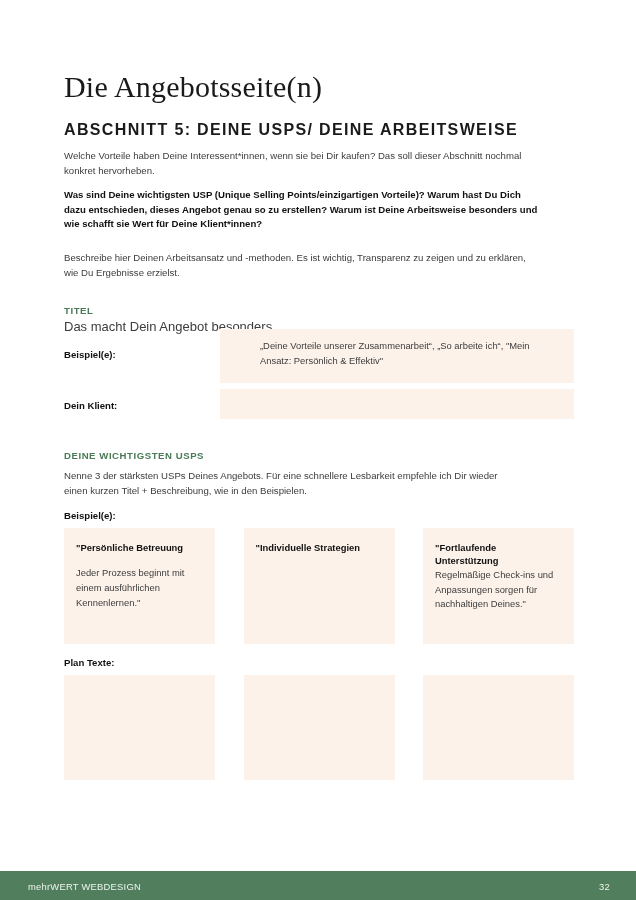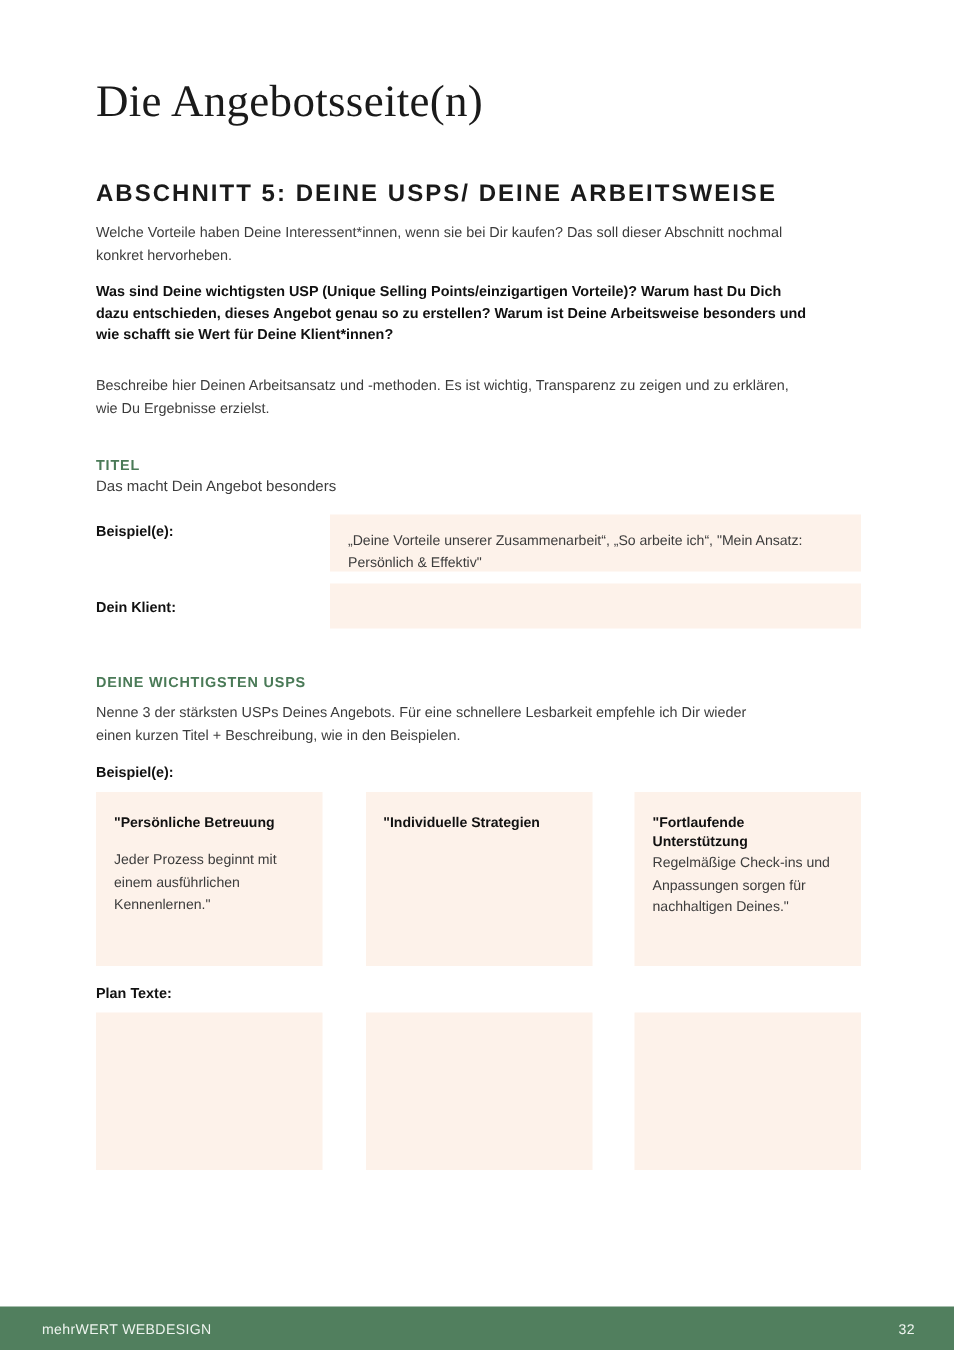--- a/index.html
+++ b/index.html
@@ -31,21 +31,21 @@
   }
 
   
   .doc-title {
     font-family: "Liberation Serif", "DejaVu Serif", serif;
     font-size: 30px;
     font-weight: 400;
     color: #1a1a1a;
     letter-spacing: 0.2px;
     position: absolute;
-    top: 51px;
+    top: 70px;
     left: 0;
     white-space: nowrap;
     text-align: center;
   }
 
   
   .section-heading {
     position: absolute;
     top: 121px;
     left: 0;
@@ -89,21 +89,21 @@
     color: #4a7a57;
     text-transform: uppercase;
     white-space: nowrap;
   }
 
   .titel-label { top: 305px; }
   .titel-sub {
     position: absolute;
     top: 317px;
     left: 0;
-    font-size: 10px;
+    font-size: 13px;
     color: #3c3c3c;
     line-height: 1.55;
   }
 
   .usp-label { top: 450px; }
   .usp-sub {
     position: absolute;
     top: 468px;
     left: 0;
     width: 450px;
@@ -130,23 +130,24 @@
   .cream-box-text {
     font-size: 9.4px;
     line-height: 1.55;
     color: #3c3c3c;
     padding: 10px 14px 10px 12px;
   }
 
   .label-beispiel-1 { top: 349px; }
   .box-beispiel-1 {
     left: 156px;
-    top: 343px;
+    top: 329px;
     width: 354px;
-    height: 38px;
+    height: 54px;
+    padding-left: 28px;
   }
 
   .label-deintitel { top: 400px; }
   .box-deintitel {
     left: 156px;
     top: 389px;
     width: 354px;
     height: 30px;
   }
 

